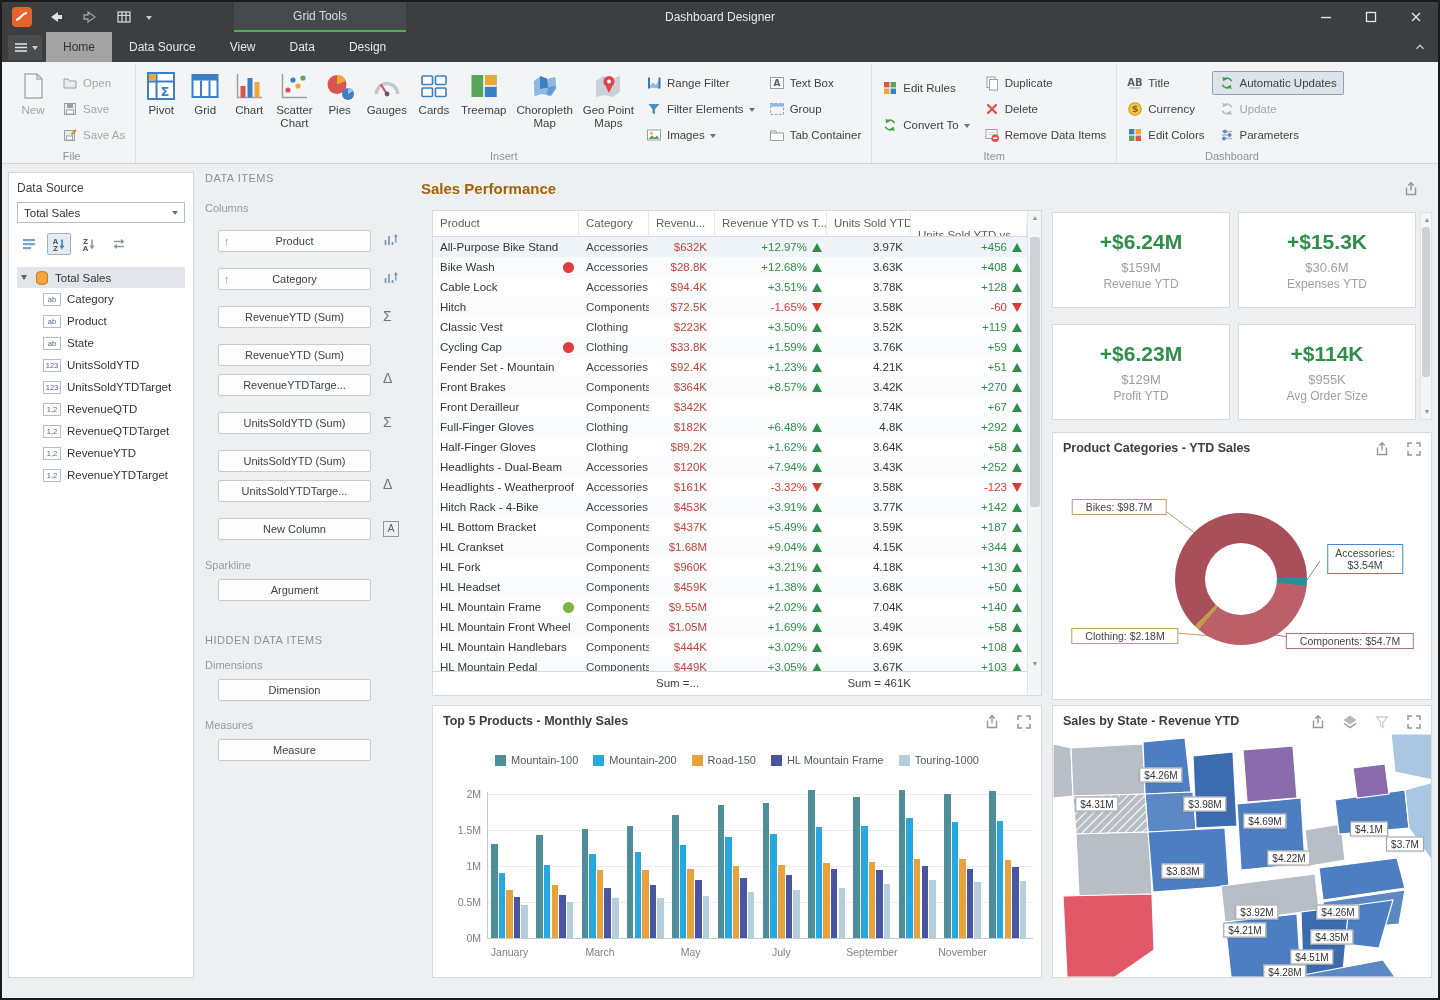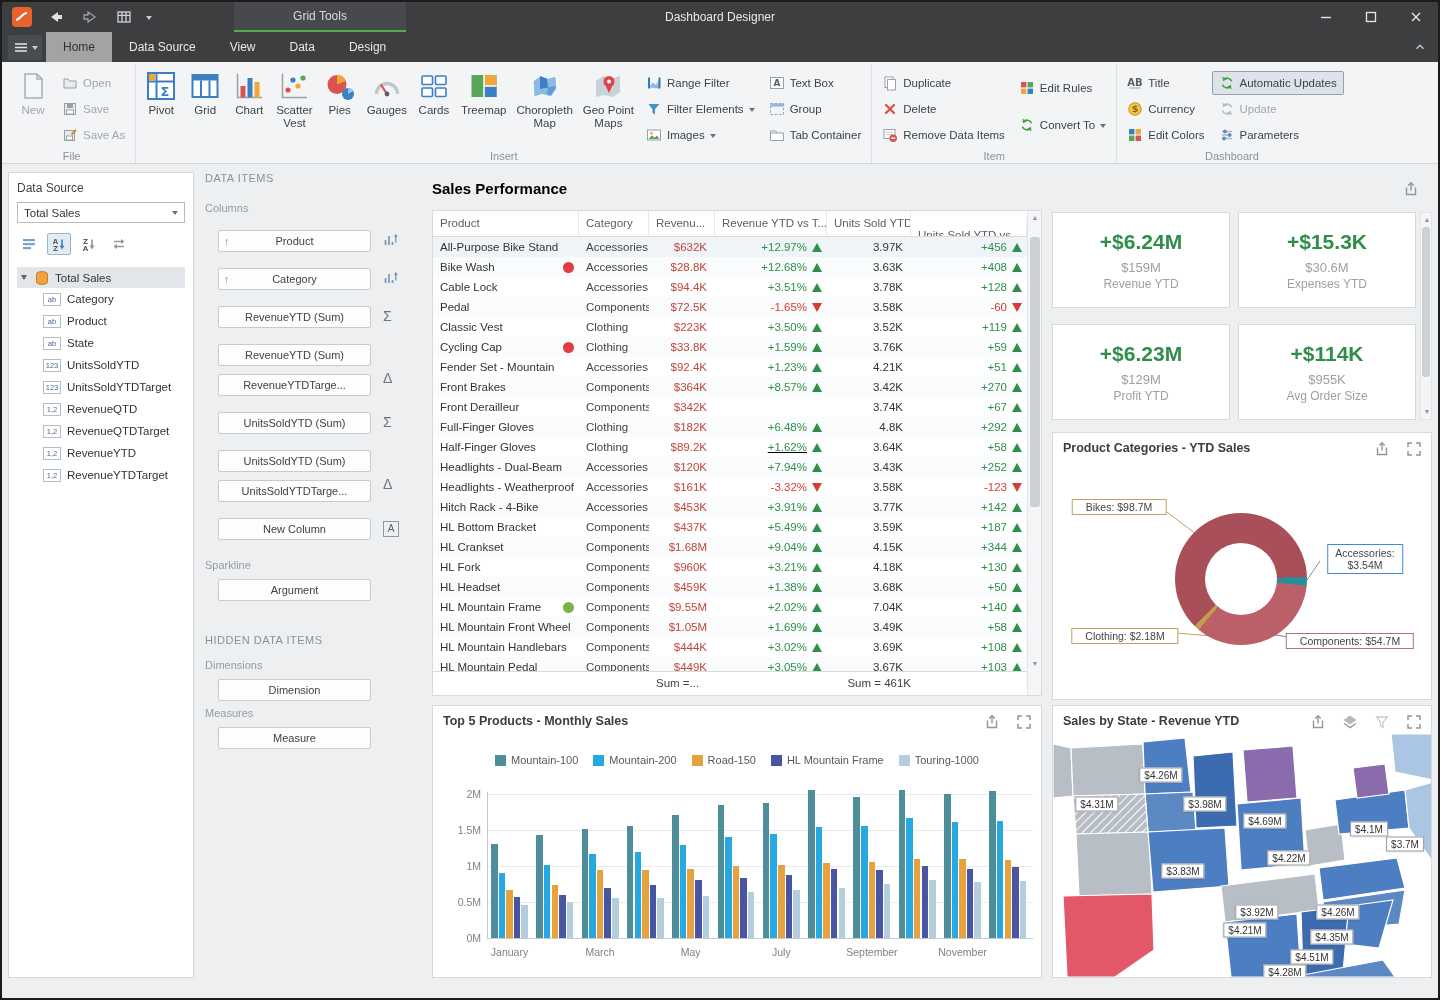--- a/index.html
+++ b/index.html
@@ -59,21 +59,21 @@
   .di-sub { font-size:11px; color:#969b9f; margin-top:18px; }
   .di-row { position:relative; height:22px; margin-top:16px; }
   .di-row.tight { margin-top:8px; }
   .di-btn { position:absolute; left:13px; top:0; width:153px; height:22px; background:#fdfdfd; border:1px solid #c6cbcf; border-radius:2px; font-size:11px; color:#3e4347; text-align:center; line-height:20px; overflow:hidden; white-space:nowrap; }
   .di-up { position:absolute; left:19px; top:3px; font-size:11px; color:#8a9096; line-height:16px; z-index:2; }
   .di-right { position:absolute; left:178px; top:2px; font-size:14px; color:#6f757b; }
   .di-right.boxA { border:1px solid #8f969c; font-size:10px; width:16px; height:16px; text-align:center; line-height:14px; color:#5b6065; top:3px; }
   .di-right.delta { top:26px; }
 
   
-  .dash-title { position:absolute; left:430px; top:178px; font-size:15px; font-weight:bold; color:#000000; }
+  .dash-title { position:absolute; left:419px; top:178px; font-size:15px; font-weight:bold; color:#a16207; }
   .icon-btn { display:inline-flex; align-items:center; justify-content:center; width:18px; height:18px; }
   .panel { position:absolute; background:#fff; border:1px solid #d8dbde; }
   .panel-title { position:absolute; left:10px; top:8px; font-size:12.5px; font-weight:bold; color:#393e43; white-space:nowrap; }
   .panel-icons { position:absolute; right:8px; top:7px; display:flex; gap:14px; }
 
   
   .grid-head { position:absolute; left:0; top:0; height:26px; display:flex; border-bottom:1px solid #d8dbde; width:594px; }
   .gh-cell { font-size:11.5px; color:#5b6066; line-height:25px; padding-left:7px; border-right:1px solid #e7eaec; overflow:hidden; white-space:nowrap; }
   .grid-rows { position:absolute; left:0; top:26px; width:594px; height:436px; overflow:hidden; }
   .g-row { display:flex; height:20px; line-height:20px; font-size:11.5px; }
@@ -279,21 +279,21 @@
             <span style="display: inline-flex;">
               <svg width="30" height="30" viewBox="0 0 30 30">
                 <path d="M3.5 3v23.5H28" fill="none" stroke="#9aa0a5" stroke-width="1.5"></path>
                 <circle cx="9" cy="19" r="2.6" fill="#d9534f"></circle>
                 <circle cx="14" cy="9" r="2.6" fill="#3b7fc4"></circle>
                 <circle cx="19" cy="15" r="2.6" fill="#f0a73a"></circle>
                 <circle cx="24" cy="7" r="2.6" fill="#58a55c"></circle>
               </svg>
             </span>
             <span class="lbl">Scatter
-Vest</span>
+Chart</span>
           </div>
           <div class="rb-big">
             <span style="display: inline-flex;">
               <svg width="30" height="30" viewBox="0 0 30 30">
                 <circle cx="12" cy="13.5" r="9.5" fill="#d9534f"></circle>
                 <path d="M12 13.5V4a9.5 9.5 0 0 1 8.8 5.9z" fill="#f0a73a"></path>
                 <circle cx="23" cy="23" r="6" fill="#3b7fc4"></circle>
                 <path d="M23 23V17a6 6 0 0 1 5.2 3z" fill="#9fc3e8"></path>
               </svg>
             </span>
@@ -414,20 +414,45 @@
                 </svg>
               </span>
               <span class="lbl">Tab Container</span>
             </div>
           </div>
         </div>
       <div class="rb-glabel">Insert</div>
     </div>
     <div class="rb-group" id="g-item">
       <div class="rb-items" id="rbi-item">
+          <div class="rb-col rows-2">
+            <div class="rb-small">
+              <span style="display: inline-flex;">
+                <svg width="16" height="16" viewBox="0 0 16 16">
+                  <rect x="2" y="2" width="5.4" height="5.4" fill="#d9534f"></rect>
+                  <rect x="8.6" y="2" width="5.4" height="5.4" fill="#58a55c"></rect>
+                  <rect x="2" y="8.6" width="5.4" height="5.4" fill="#f0a73a"></rect>
+                  <rect x="8.6" y="8.6" width="5.4" height="5.4" fill="#3b7fc4"></rect>
+                </svg>
+              </span>
+              <span class="lbl">Edit Rules</span>
+            </div>
+            <div class="rb-small">
+              <span style="display: inline-flex;">
+                <svg width="16" height="16" viewBox="0 0 16 16">
+                  <path d="M12.6 6.3A5 5 0 0 0 4.4 4.6" fill="none" stroke="#43a047" stroke-width="1.7"></path>
+                  <path d="M3.6 1.8l.4 4.4 4-2z" fill="#43a047"></path>
+                  <path d="M3.4 9.7a5 5 0 0 0 8.2 1.7" fill="none" stroke="#43a047" stroke-width="1.7"></path>
+                  <path d="M12.4 14.2l-.4-4.4-4 2z" fill="#43a047"></path>
+                </svg>
+              </span>
+              <span class="lbl">Convert To</span>
+              <span class="crt"></span>
+            </div>
+          </div>
           <div class="rb-col">
             <div class="rb-small">
               <span style="display: inline-flex;">
                 <svg width="16" height="16" viewBox="0 0 16 16">
                   <rect x="3" y="2" width="8" height="10.5" fill="#fff" stroke="#9aa0a5"></rect>
                   <rect x="5.5" y="4.5" width="8" height="10.5" fill="#fff" stroke="#9aa0a5"></rect>
                 </svg>
               </span>
               <span class="lbl">Duplicate</span>
             </div>
@@ -442,45 +467,20 @@
             <div class="rb-small">
               <span style="display: inline-flex;">
                 <svg width="16" height="16" viewBox="0 0 16 16">
                   <rect x="2" y="2.5" width="11" height="9" fill="#fff" stroke="#9aa0a5"></rect>
                   <path d="M4 5.2h7M4 7.7h7" stroke="#c3c8cd"></path>
                   <circle cx="11.2" cy="11.2" r="3.8" fill="#d9534f"></circle>
                   <path d="M9.2 11.2h4" stroke="#fff" stroke-width="1.6"></path>
                 </svg>
               </span>
               <span class="lbl">Remove Data Items</span>
-            </div>
-          </div>
-          <div class="rb-col rows-2">
-            <div class="rb-small">
-              <span style="display: inline-flex;">
-                <svg width="16" height="16" viewBox="0 0 16 16">
-                  <rect x="2" y="2" width="5.4" height="5.4" fill="#d9534f"></rect>
-                  <rect x="8.6" y="2" width="5.4" height="5.4" fill="#58a55c"></rect>
-                  <rect x="2" y="8.6" width="5.4" height="5.4" fill="#f0a73a"></rect>
-                  <rect x="8.6" y="8.6" width="5.4" height="5.4" fill="#3b7fc4"></rect>
-                </svg>
-              </span>
-              <span class="lbl">Edit Rules</span>
-            </div>
-            <div class="rb-small">
-              <span style="display: inline-flex;">
-                <svg width="16" height="16" viewBox="0 0 16 16">
-                  <path d="M12.6 6.3A5 5 0 0 0 4.4 4.6" fill="none" stroke="#43a047" stroke-width="1.7"></path>
-                  <path d="M3.6 1.8l.4 4.4 4-2z" fill="#43a047"></path>
-                  <path d="M3.4 9.7a5 5 0 0 0 8.2 1.7" fill="none" stroke="#43a047" stroke-width="1.7"></path>
-                  <path d="M12.4 14.2l-.4-4.4-4 2z" fill="#43a047"></path>
-                </svg>
-              </span>
-              <span class="lbl">Convert To</span>
-              <span class="crt"></span>
             </div>
           </div>
         </div>
       <div class="rb-glabel">Item</div>
     </div>
     <div class="rb-group" id="g-dashboard" style="border-right:none;">
       <div class="rb-items" id="rbi-dashboard">
           <div class="rb-col">
             <div class="rb-small">
               <span style="display: inline-flex;">
@@ -702,21 +702,21 @@
       </div>
     <div class="di-sub" style="margin-top:19px;">Sparkline</div>
     <div class="di-row" style="margin-top:8px;">
         <button class="di-btn">Argument</button>
       </div>
     <div class="di-header" style="margin-top:33px;">HIDDEN DATA ITEMS</div>
     <div class="di-sub" style="margin-top:13px;">Dimensions</div>
     <div class="di-row" style="margin-top:8px;">
         <button class="di-btn">Dimension</button>
       </div>
-    <div class="di-sub" style="margin-top:6px;">Measures</div>
+    <div class="di-sub" style="margin-top:18px;">Measures</div>
     <div class="di-row" style="margin-top:8px;">
         <button class="di-btn">Measure</button>
       </div>
   </div>
 
   <div class="dash-title">Sales Performance</div>
   <span class="icon-btn" style="position:absolute;left:1400px;top:178px;" id="dash-export">
       <svg width="16" height="16" viewBox="0 0 16 16">
         <path d="M3.5 6.5v7h9v-7" fill="none" stroke="#8f969c" stroke-width="1.4"></path>
         <path d="M8 9.5V2" stroke="#8f969c" stroke-width="1.4"></path>
@@ -770,21 +770,21 @@
             <span class="pos">+3.51%</span>
             <span class="tri-up"></span>
           </div>
           <div class="gc num" style="width: 84px; color: rgb(51, 51, 51);">3.78K</div>
           <div class="gc vs" style="width: 116px;">
             <span class="pos">+128</span>
             <span class="tri-up"></span>
           </div>
         </div>
         <div class="g-row">
-          <div class="gc prod" style="width: 146px;">Pedal</div>
+          <div class="gc prod" style="width: 146px;">Hitch</div>
           <div class="gc cat" style="width: 70px;">Components</div>
           <div class="gc num rev" style="width: 66px;">$72.5K</div>
           <div class="gc vs" style="width: 112px;">
             <span class="neg">-1.65%</span>
             <span class="tri-down"></span>
           </div>
           <div class="gc num" style="width: 84px; color: rgb(51, 51, 51);">3.58K</div>
           <div class="gc vs" style="width: 116px;">
             <span class="neg">-60</span>
             <span class="tri-down"></span>
@@ -871,21 +871,21 @@
           <div class="gc num" style="width: 84px; color: rgb(51, 51, 51);">4.8K</div>
           <div class="gc vs" style="width: 116px;">
             <span class="pos">+292</span>
             <span class="tri-up"></span>
           </div>
         </div>
         <div class="g-row">
           <div class="gc prod" style="width: 146px;">Half-Finger Gloves</div>
           <div class="gc cat" style="width: 70px;">Clothing</div>
           <div class="gc num rev" style="width: 66px;">$89.2K</div>
-          <div class="gc vs" style="width: 112px; text-decoration: underline;">
+          <div class="gc vs" style="width: 112px;">
             <span class="pos">+1.62%</span>
             <span class="tri-up"></span>
           </div>
           <div class="gc num" style="width: 84px; color: rgb(51, 51, 51);">3.64K</div>
           <div class="gc vs" style="width: 116px;">
             <span class="pos">+58</span>
             <span class="tri-up"></span>
           </div>
         </div>
         <div class="g-row">

